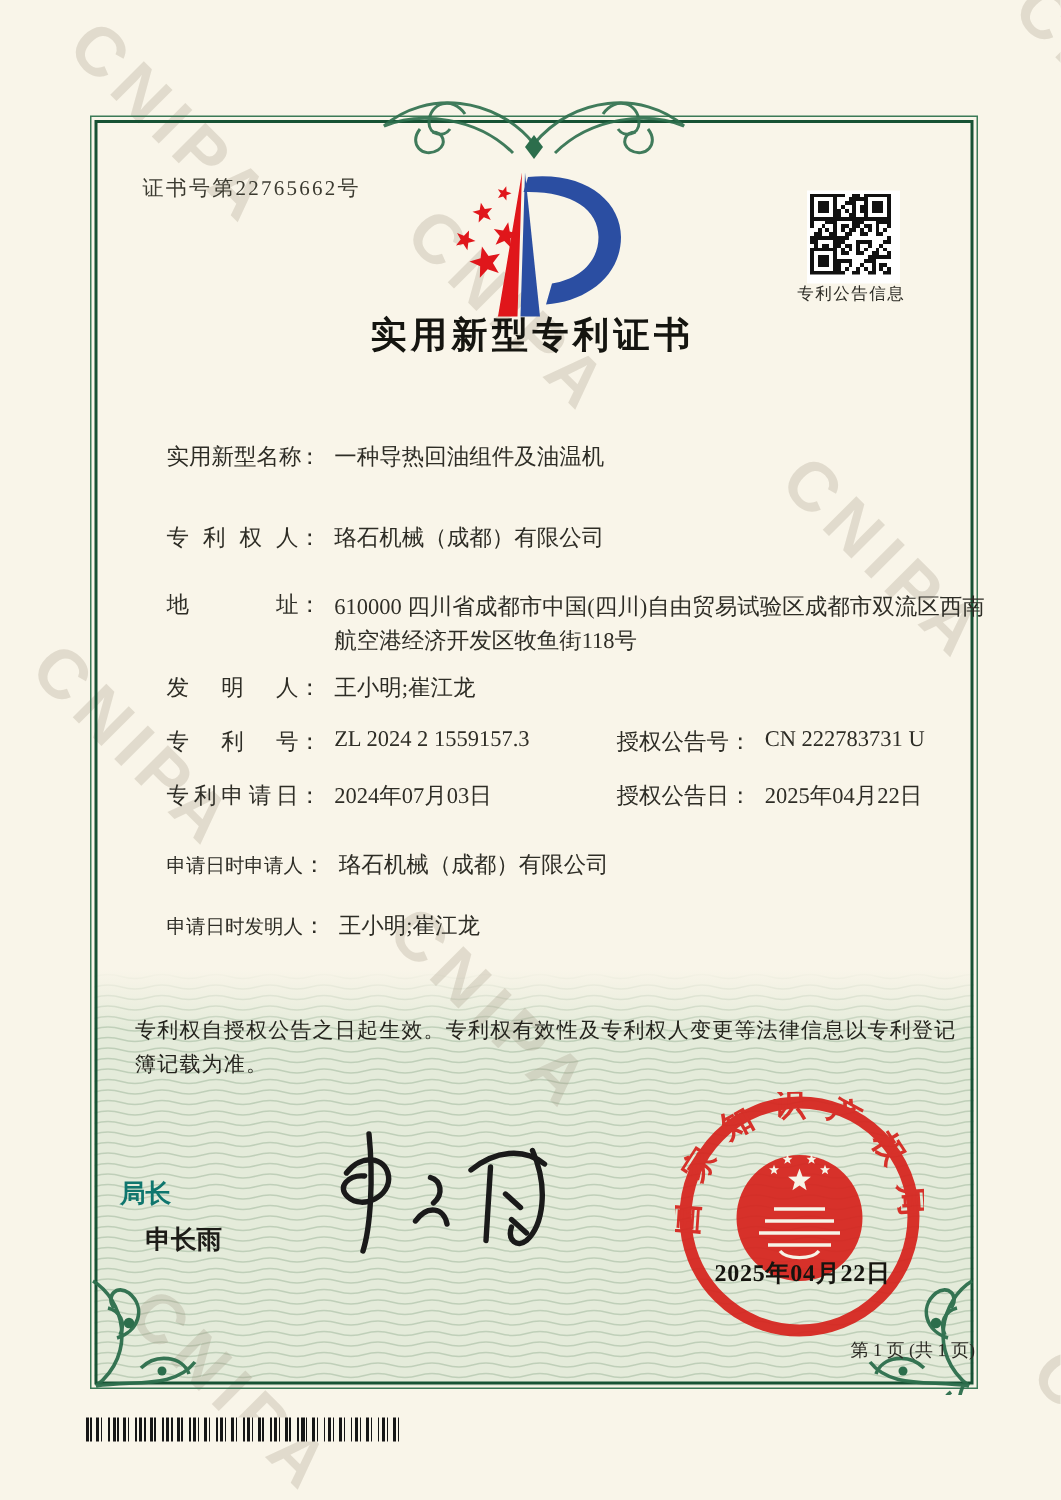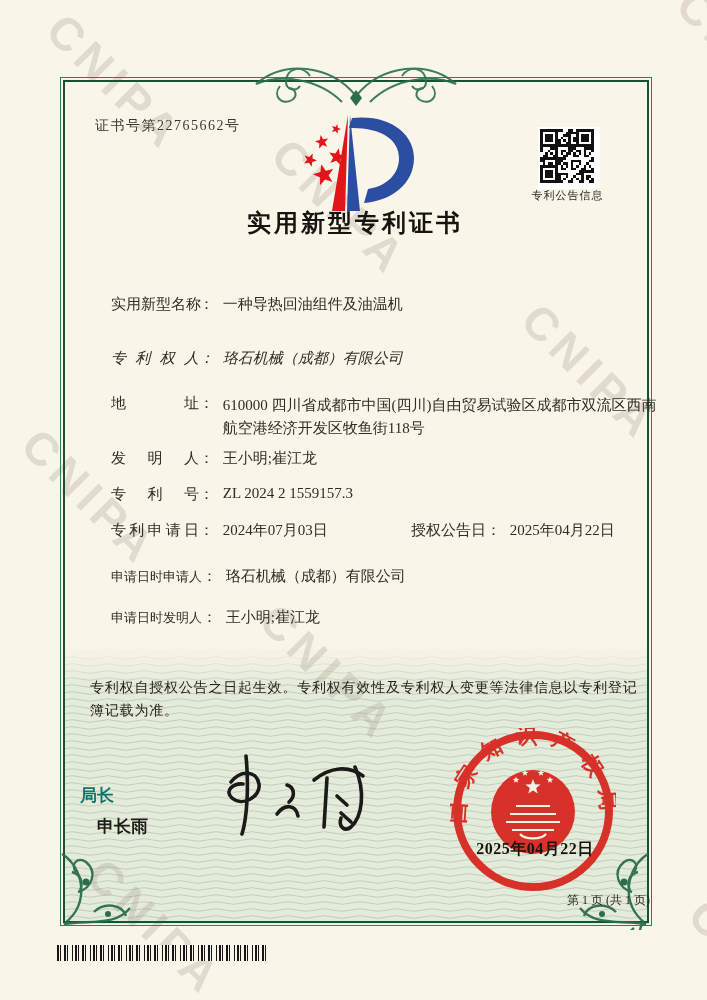--- a/index.html
+++ b/index.html
@@ -335,35 +335,39 @@
     </svg>
 </div>
 <div id="qrcap" class="abs">专利公告信息</div>
 
 <div id="title" class="abs">实用新型专利证书</div>
 
 <div class="frow" style="top:295px;">
   <span class="lbl">实用新型名称</span><span class="colon">：</span>
   <span class="val">一种导热回油组件及油温机</span>
 </div>
-<div class="frow" style="top:349px;font-style:italic;">
+<div class="frow" style="top:349px;">
   <span class="lbl">专利权人</span><span class="colon">：</span>
   <span class="val">珞石机械（成都）有限公司</span>
 </div>
 <div class="frow" style="top:394px;">
   <span class="lbl">地址</span><span class="colon">：</span>
   <span class="val val-wrap">610000 四川省成都市中国(四川)自由贸易试验区成都市双流区西南航空港经济开发区牧鱼街118号</span>
 </div>
 <div class="frow" style="top:449px;">
   <span class="lbl">发明人</span><span class="colon">：</span>
   <span class="val">王小明;崔江龙</span>
 </div>
 <div class="frow" style="top:485px;">
   <span class="lbl">专利号</span><span class="colon">：</span>
   <span class="val">ZL 2024 2 1559157.3</span>
+  <span class="col-right">
+    <span>授权公告号</span><span class="colon">：</span>
+    <span class="val">CN 222783731 U</span>
+  </span>
 </div>
 <div class="frow" style="top:521px;">
   <span class="lbl">专利申请日</span><span class="colon">：</span>
   <span class="val">2024年07月03日</span>
   <span class="col-right">
     <span>授权公告日</span><span class="colon">：</span>
     <span class="val">2025年04月22日</span>
   </span>
 </div>
 <div class="frow" style="top:567px;">

